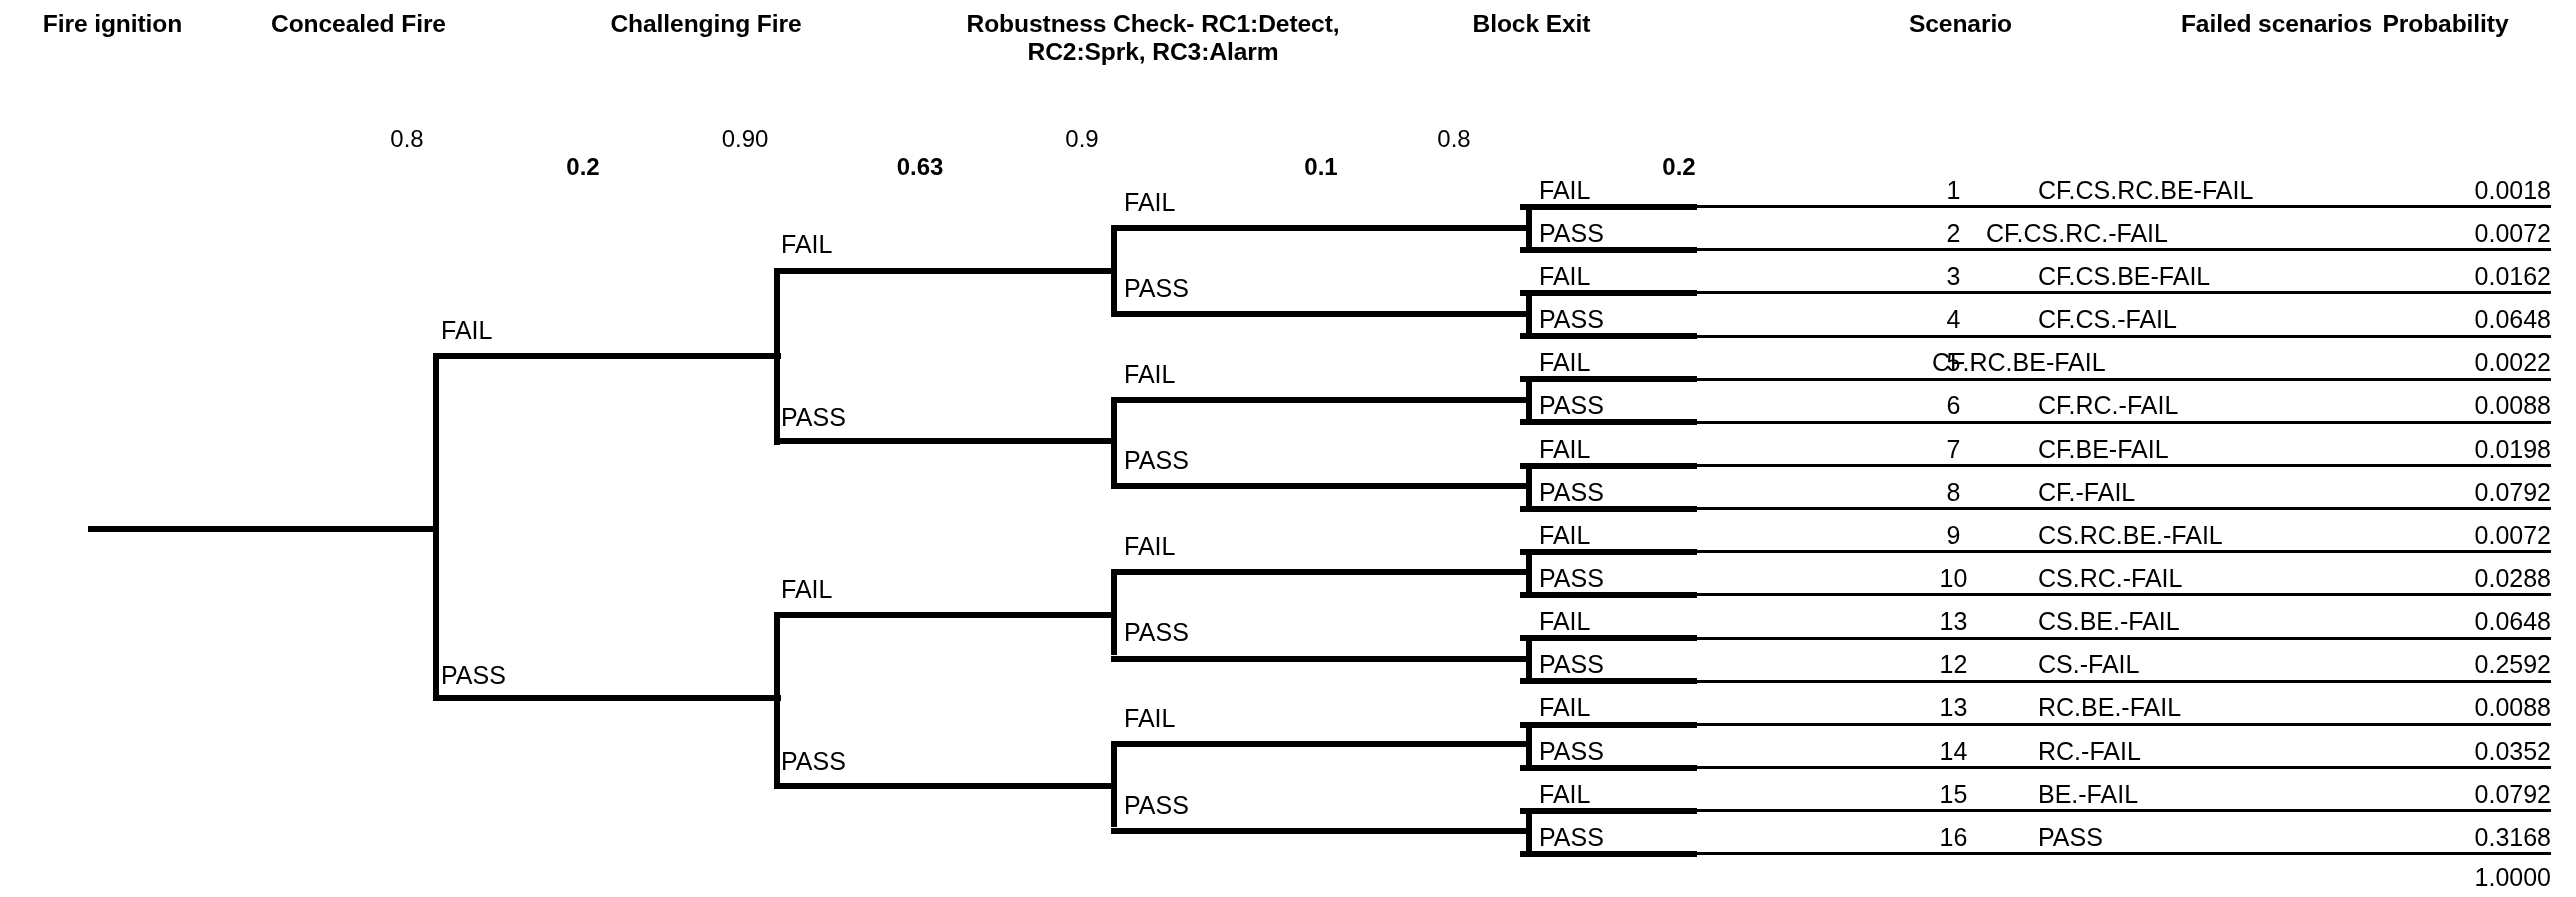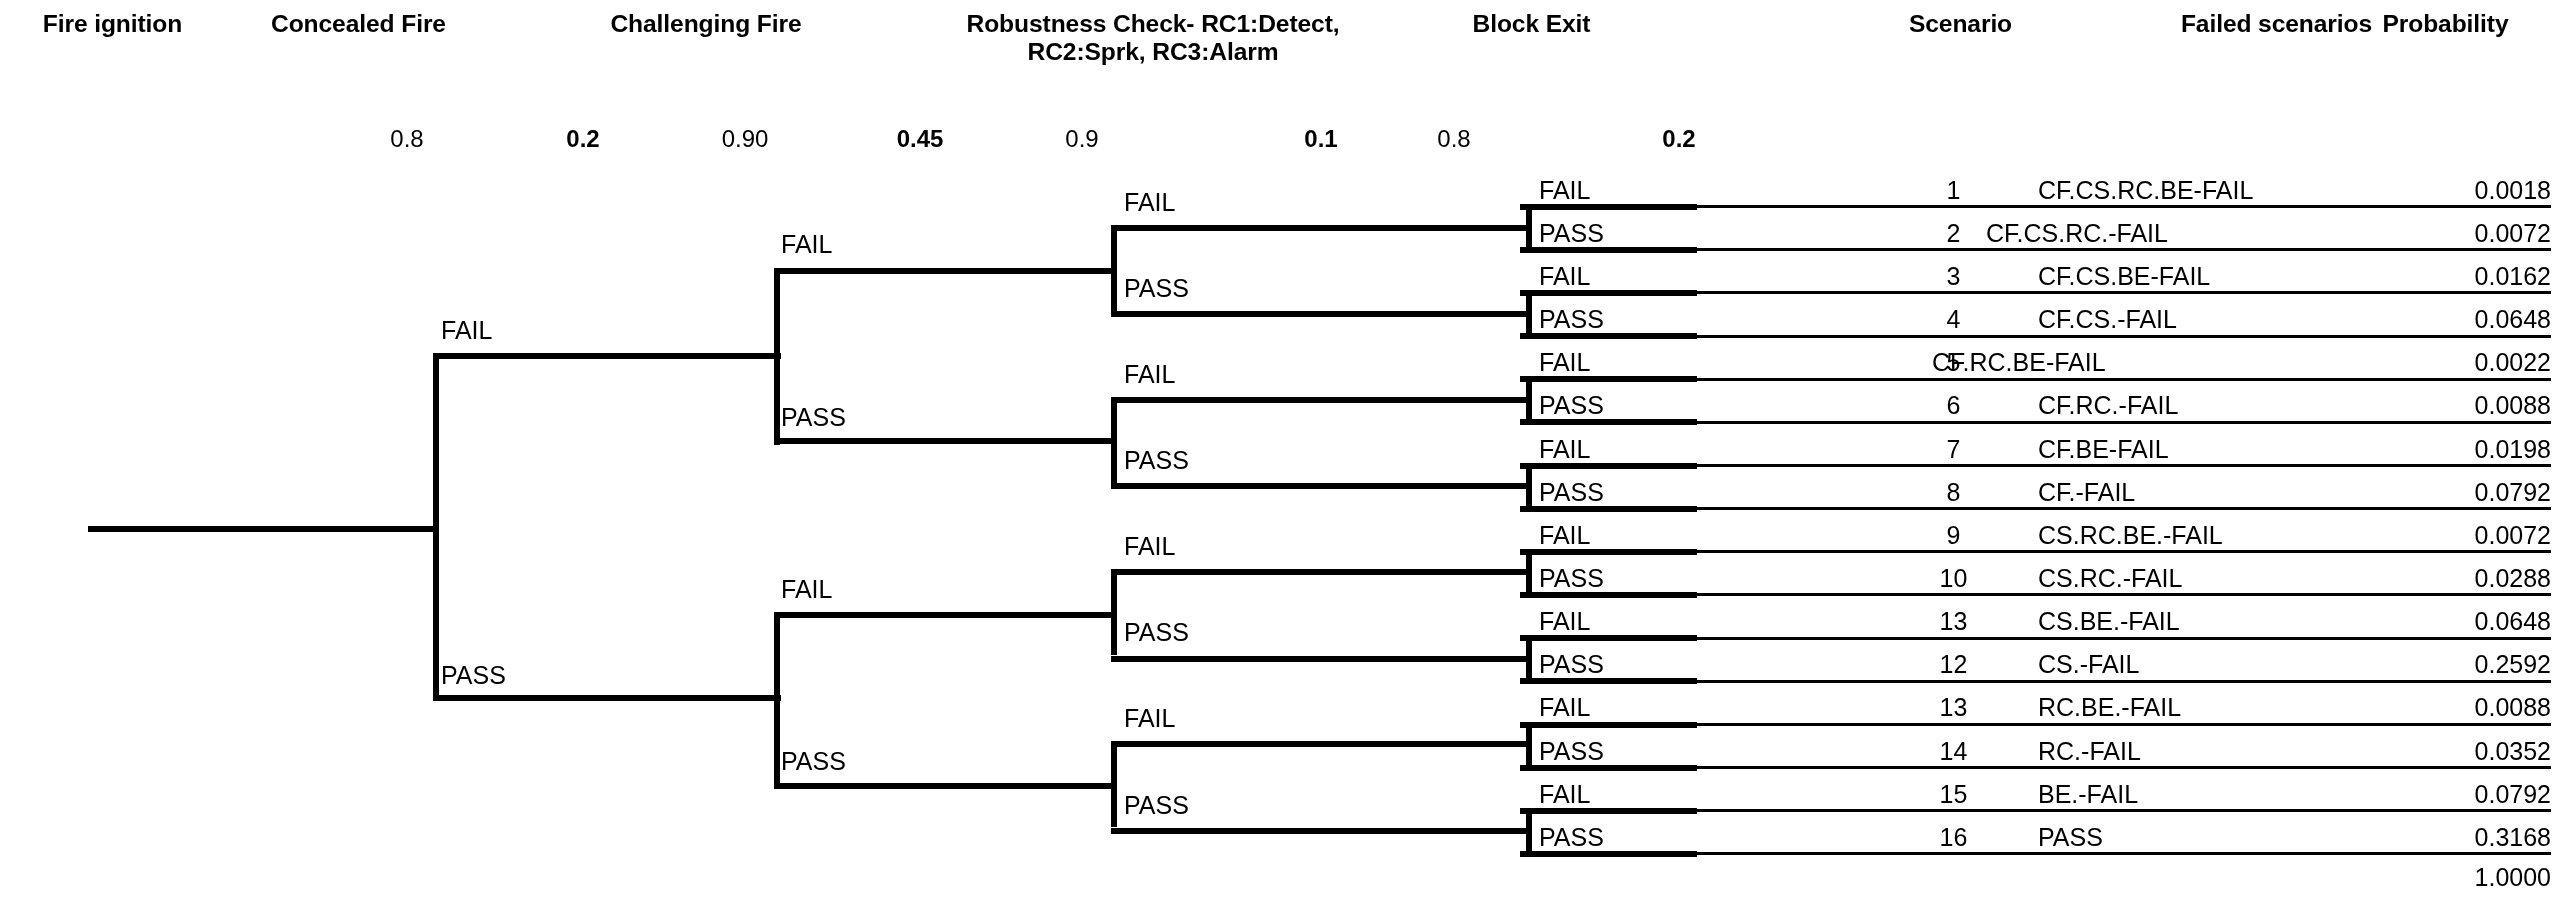--- a/index.html
+++ b/index.html
@@ -24,21 +24,21 @@
   }
 
   
   .prob{
     position:absolute;
     font-size:24px;
     line-height:27px;
     text-align:center;
     width:112px;
   }
-  .prob.bold{font-weight:bold;}
+  .prob.bold{font-weight:bold;margin-top:28px;}
 
   
   .h{position:absolute;background:#000;height:6.3px;}
   .v{position:absolute;background:#000;width:6.3px;}
 
   
   .blabel{
     position:absolute;
     font-size:25px;
     line-height:28px;
@@ -79,21 +79,21 @@
       <div class="colhead" style="left: 1426px; top: 9.8px; width: 211px;">Block Exit</div>
       <div class="colhead" style="left: 1883px; top: 9.8px; width: 155px;">Scenario</div>
       <div class="colhead" style="left: 2080px; top: 9.8px; width: 393px;">Failed scenarios</div>
       <div class="colhead" style="left: 2340px; top: 9.8px; width: 211px;">Probability</div>
     </div>
 
   <div id="probs">
       <div class="prob" style="left: 351px; top: 125px;">0.8</div>
       <div class="prob bold" style="left: 527px; top: 125px;">0.2</div>
       <div class="prob" style="left: 689px; top: 125px;">0.90</div>
-      <div class="prob bold" style="left: 864px; top: 125px;">0.45</div>
+      <div class="prob bold" style="left: 864px; top: 125px;">0.63</div>
       <div class="prob" style="left: 1026px; top: 125px;">0.9</div>
       <div class="prob bold" style="left: 1265px; top: 125px;">0.1</div>
       <div class="prob" style="left: 1398px; top: 125px;">0.8</div>
       <div class="prob bold" style="left: 1623px; top: 125px;">0.2</div>
     </div>
 
   <div id="tree">
 
     <div class="h" style="left:88px;top:526px;width:348px;"></div>
 

